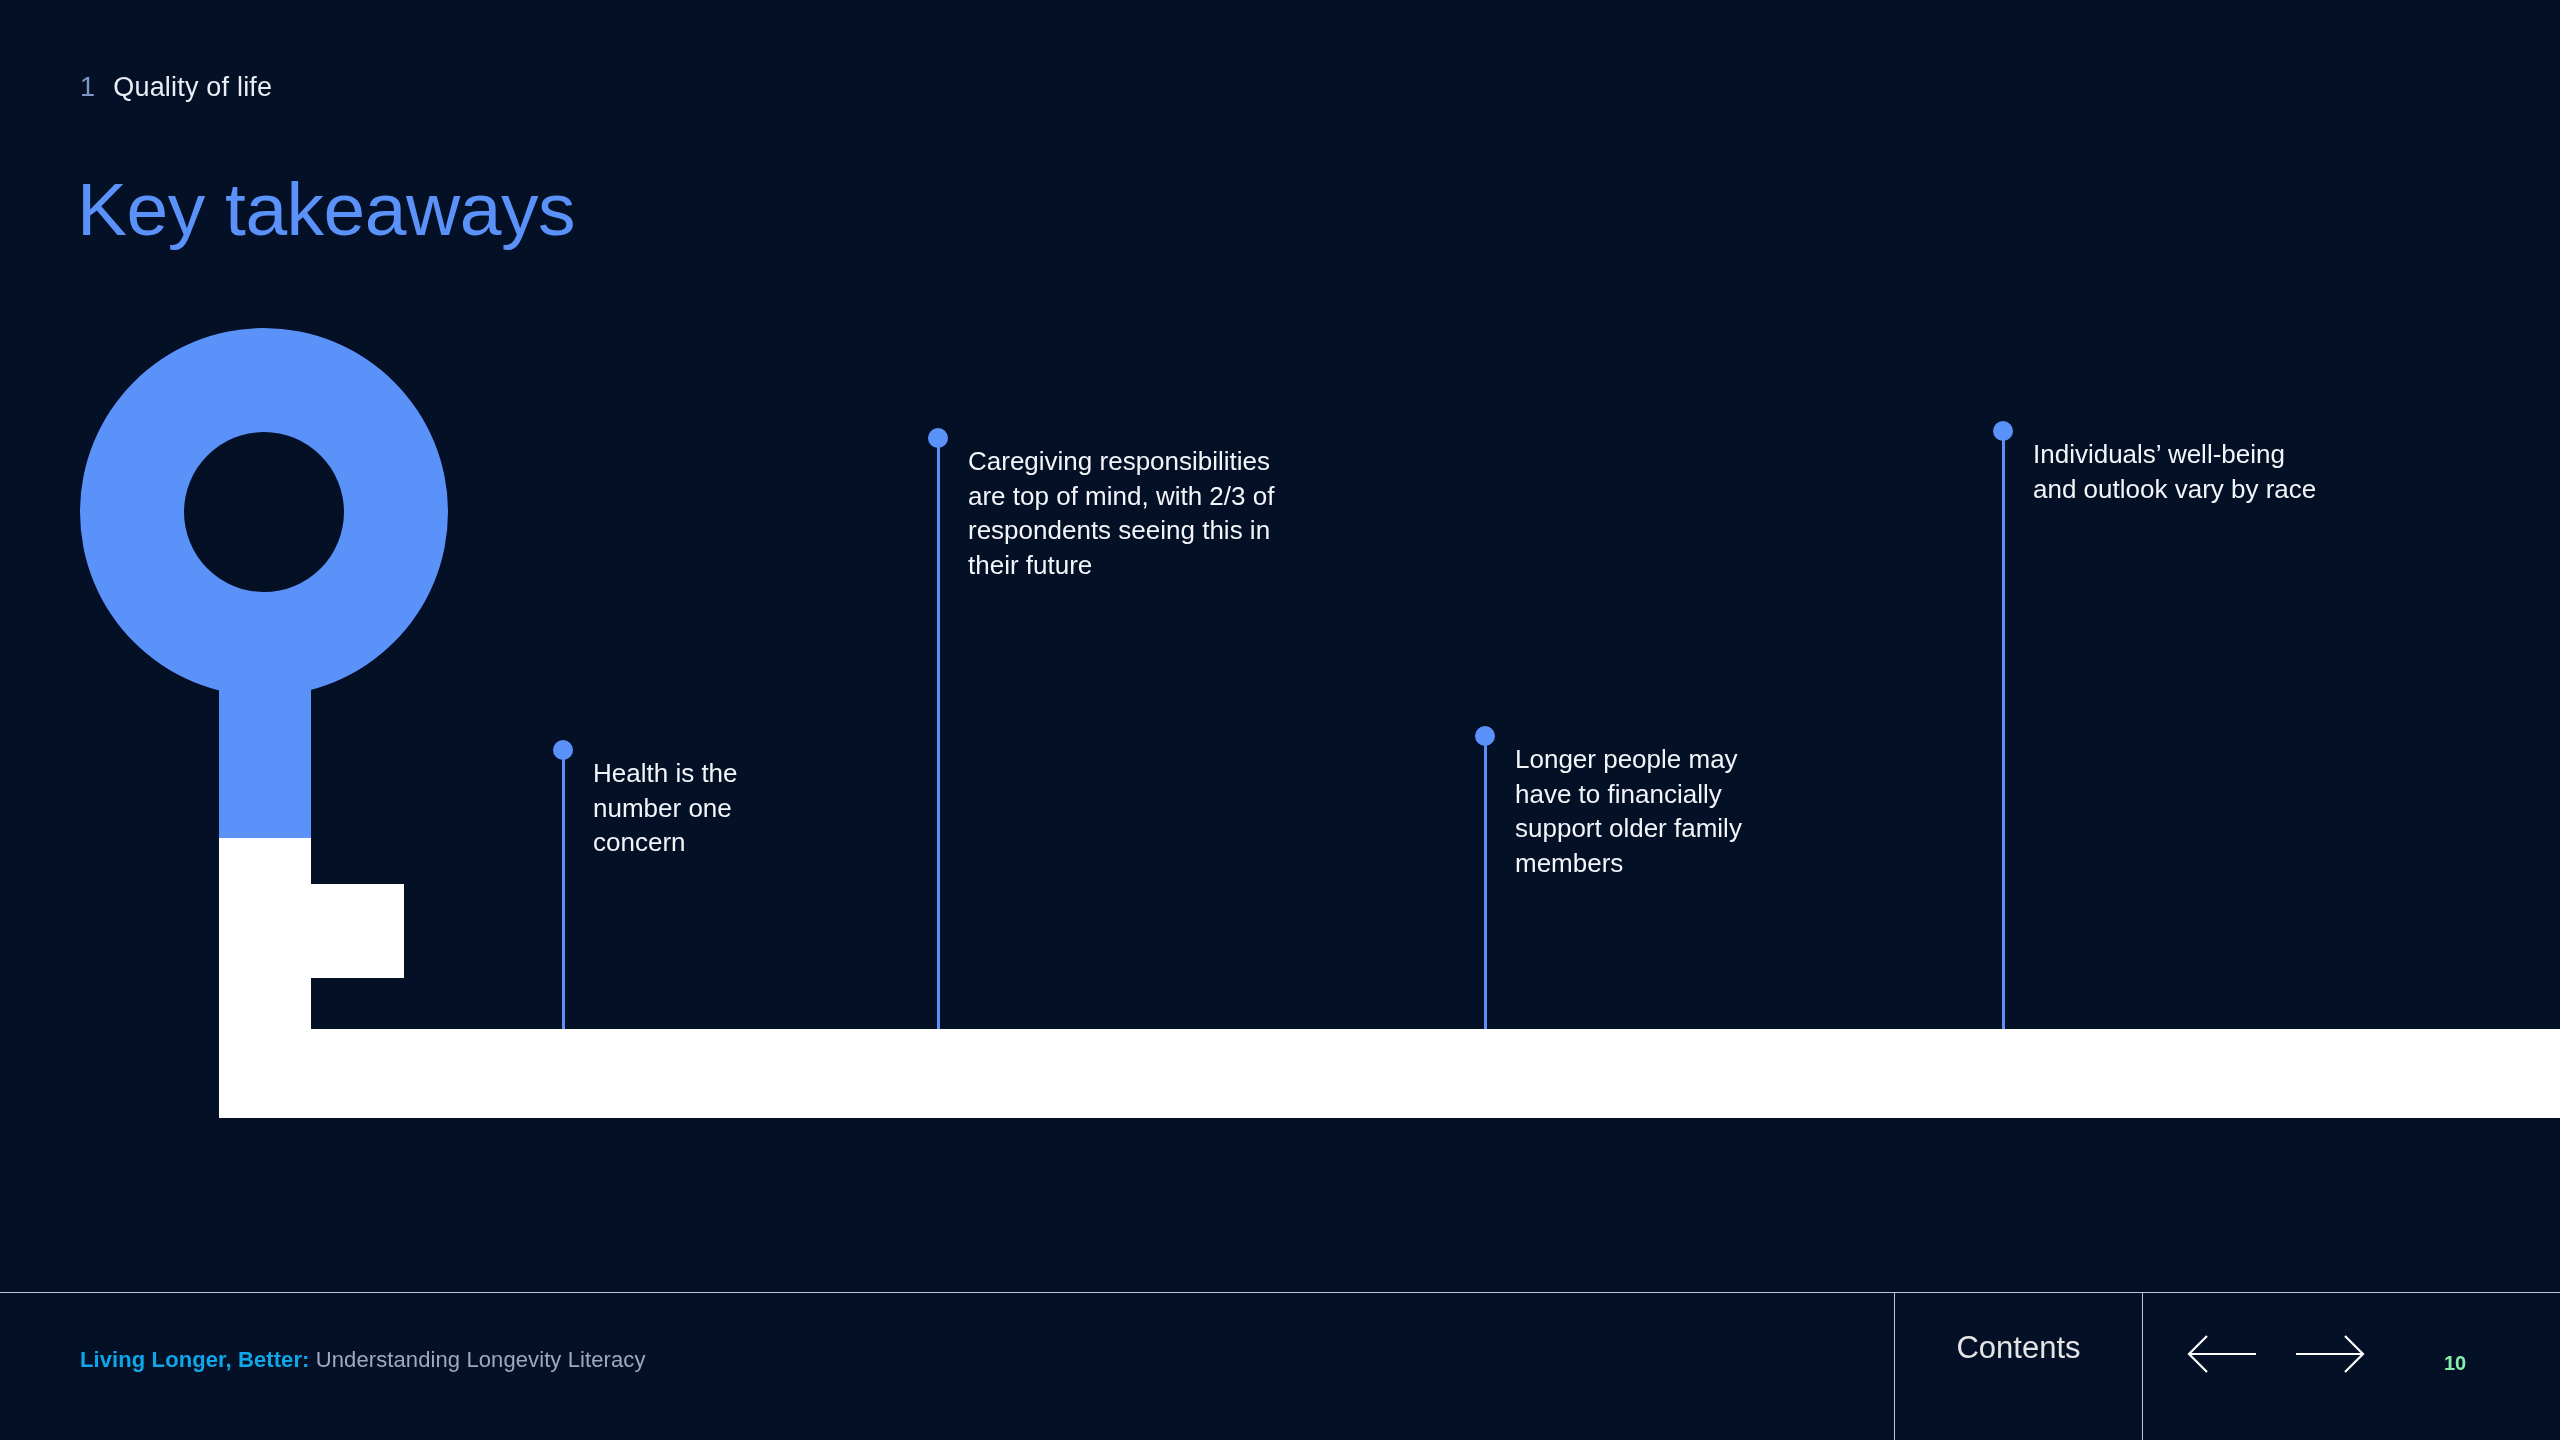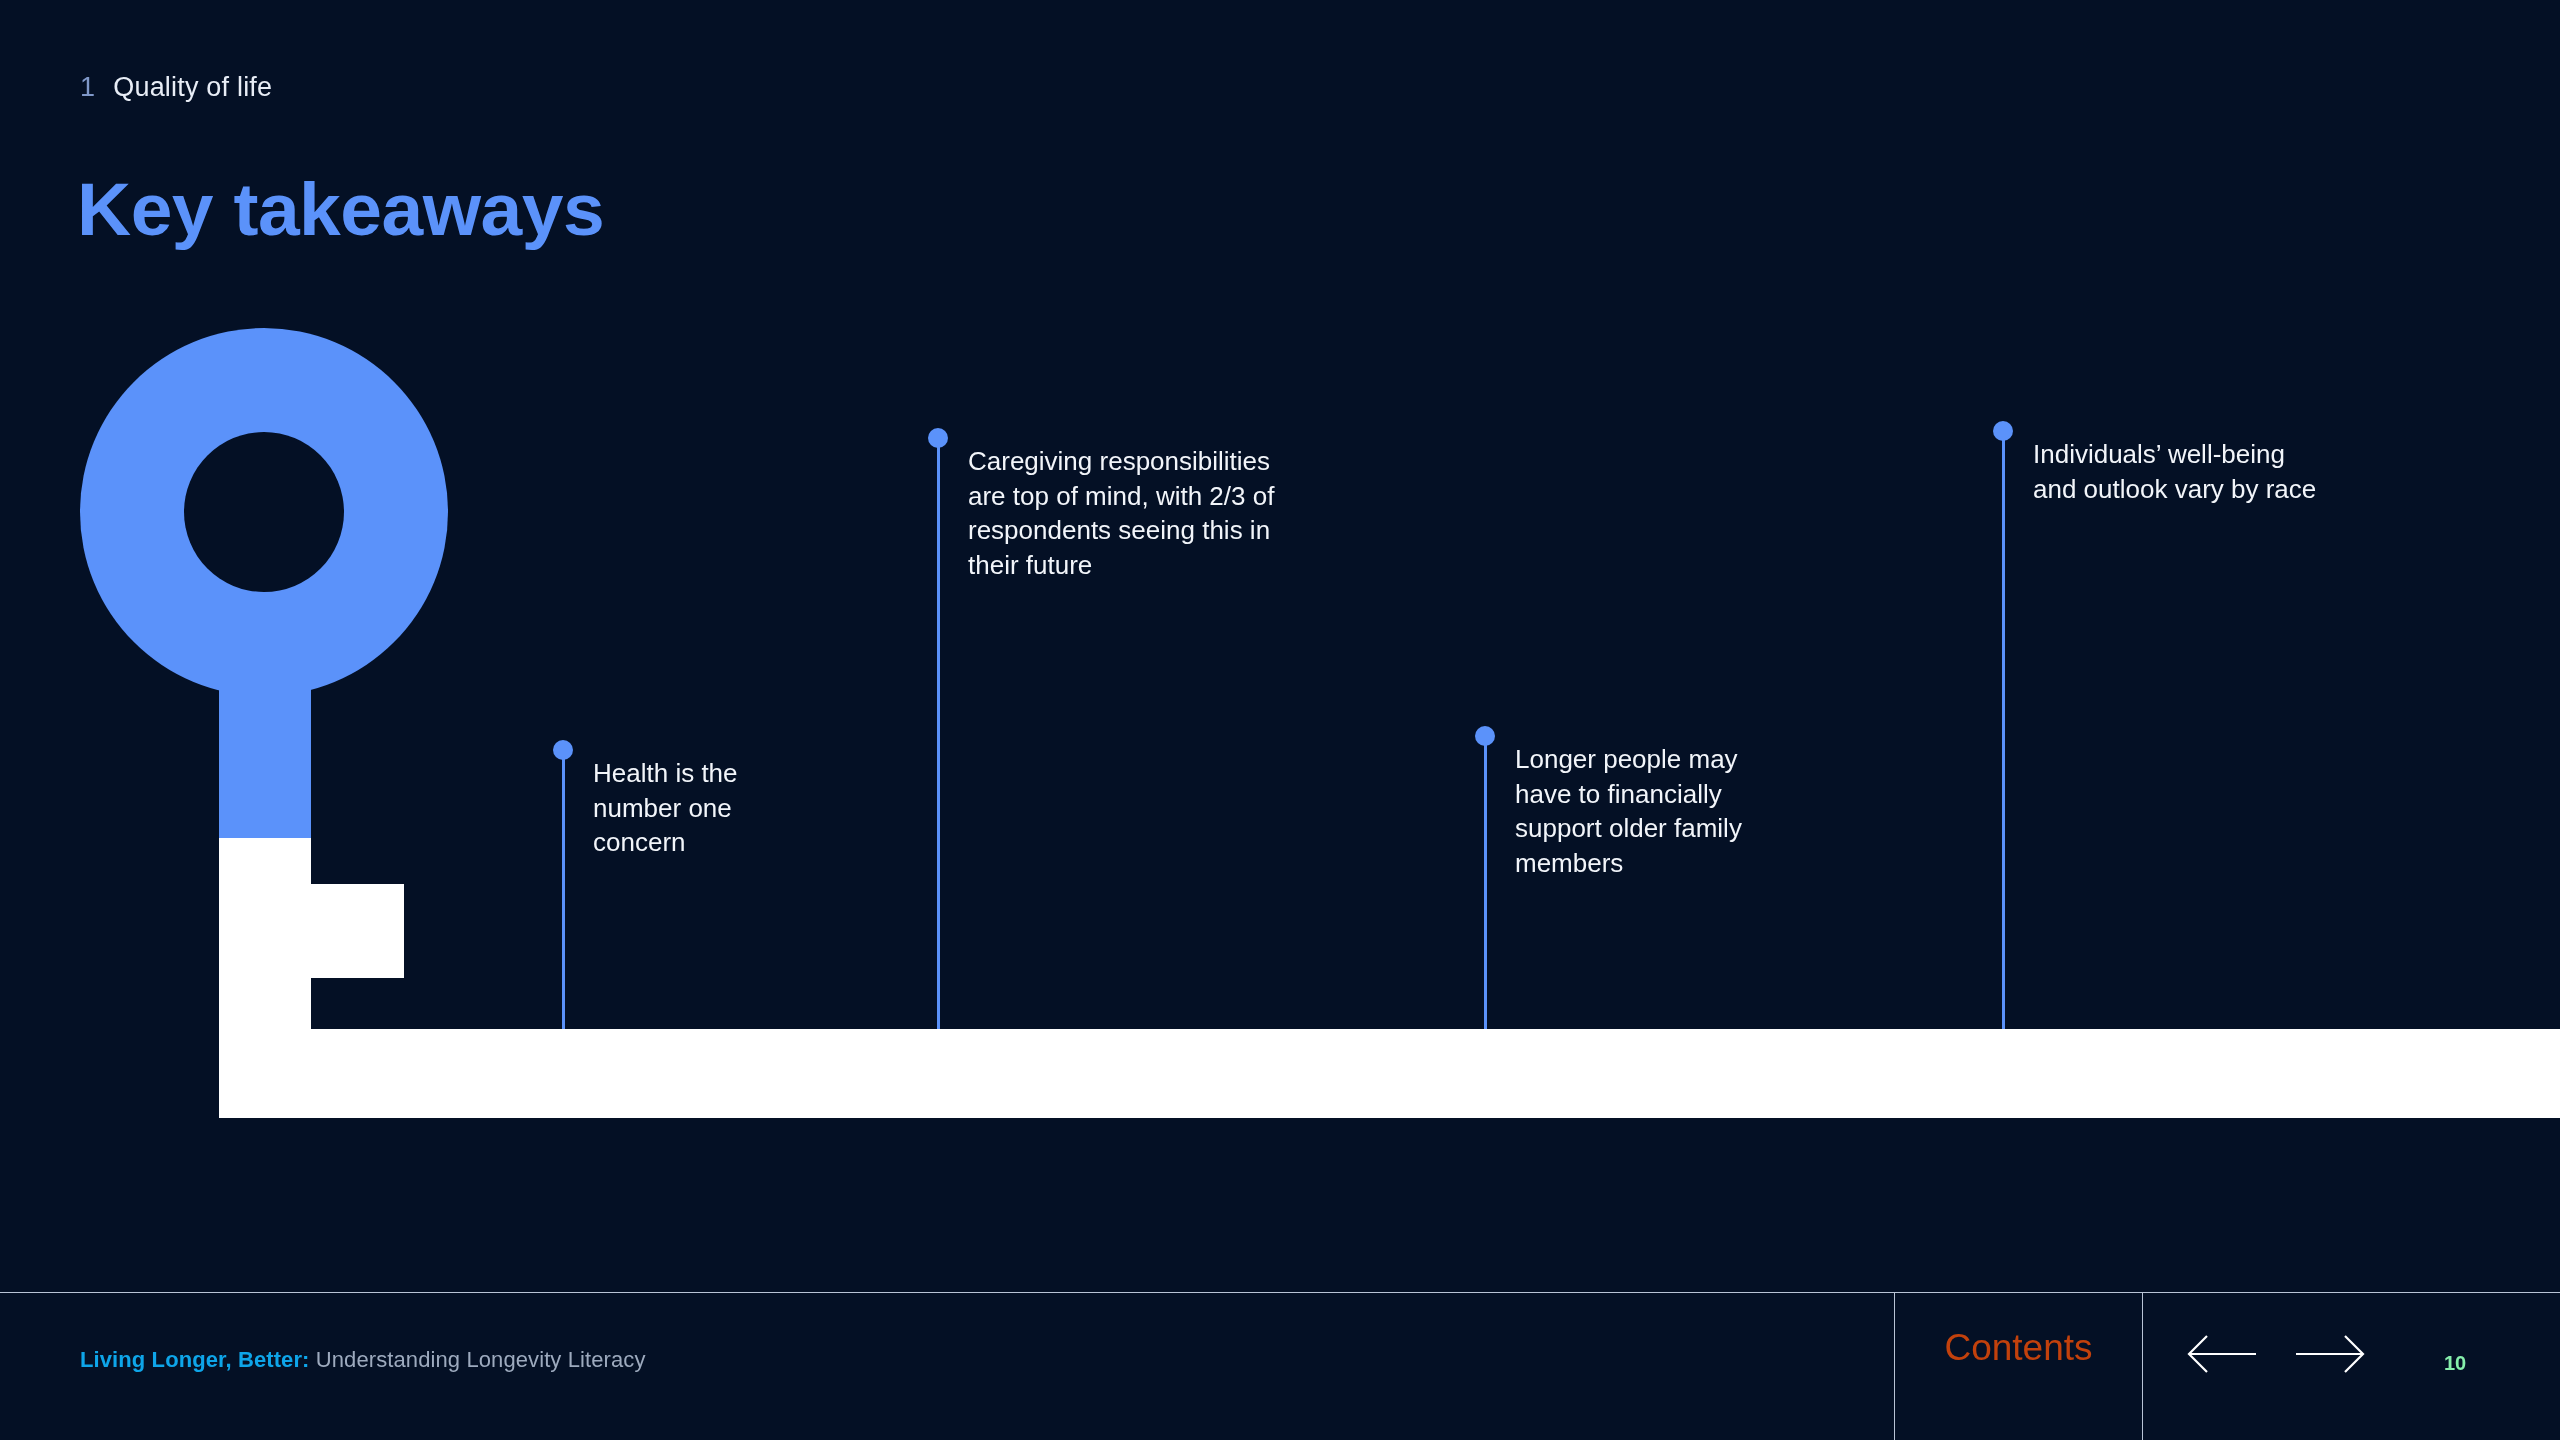--- a/index.html
+++ b/index.html
@@ -37,21 +37,21 @@
     color: #7f98c9;
   }
   #breadcrumb .bc-label {
     color: #e8edf6;
   }
   #page-title {
     position: absolute;
     left: 77px;
     top: 120px;
     font-size: 75px;
-    font-weight: 700;
+    font-weight: 400;
     color: #5b92fa;
     letter-spacing: -0.5px;
     line-height: 1.05;
     white-space: nowrap;
   }
 
   
   #key-graphic {
     position: absolute;
     left: 0;
@@ -178,22 +178,22 @@
   }
   #contents-link {
     position: absolute;
     left: 1895px;
     top: 1292px;
     width: 247px;
     height: 112px;
     display: flex;
     align-items: center;
     justify-content: center;
-    color: #c2410c;
-    font-size: 37px;
+    color: #e5e5e5;
+    font-size: 31px;
     cursor: pointer;
   }
   #nav-arrows {
     position: absolute;
     left: 2185px;
     top: 1333px;
     display: flex;
     align-items: center;
     gap: 38px;
   }

